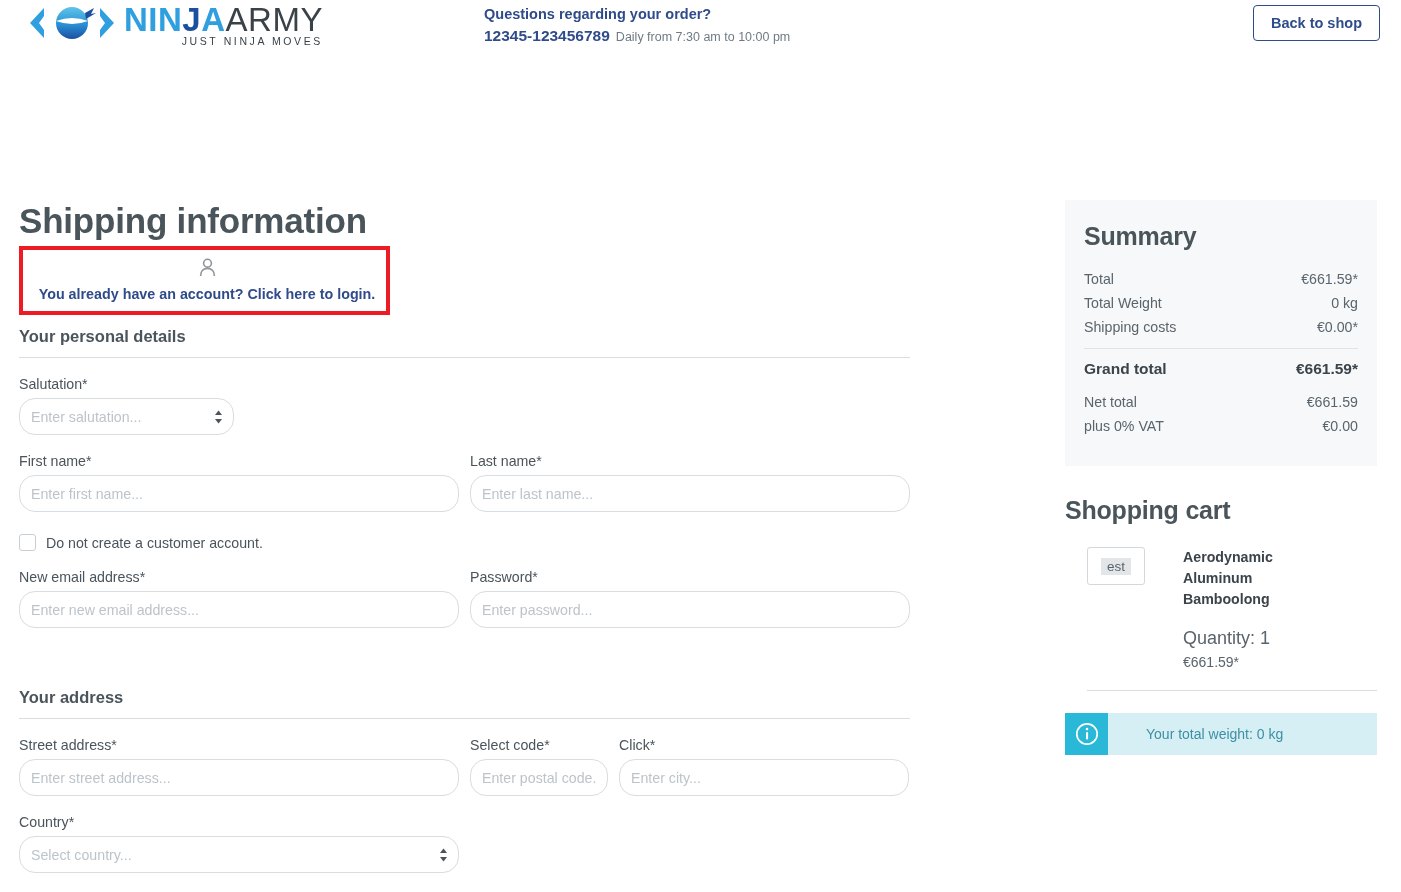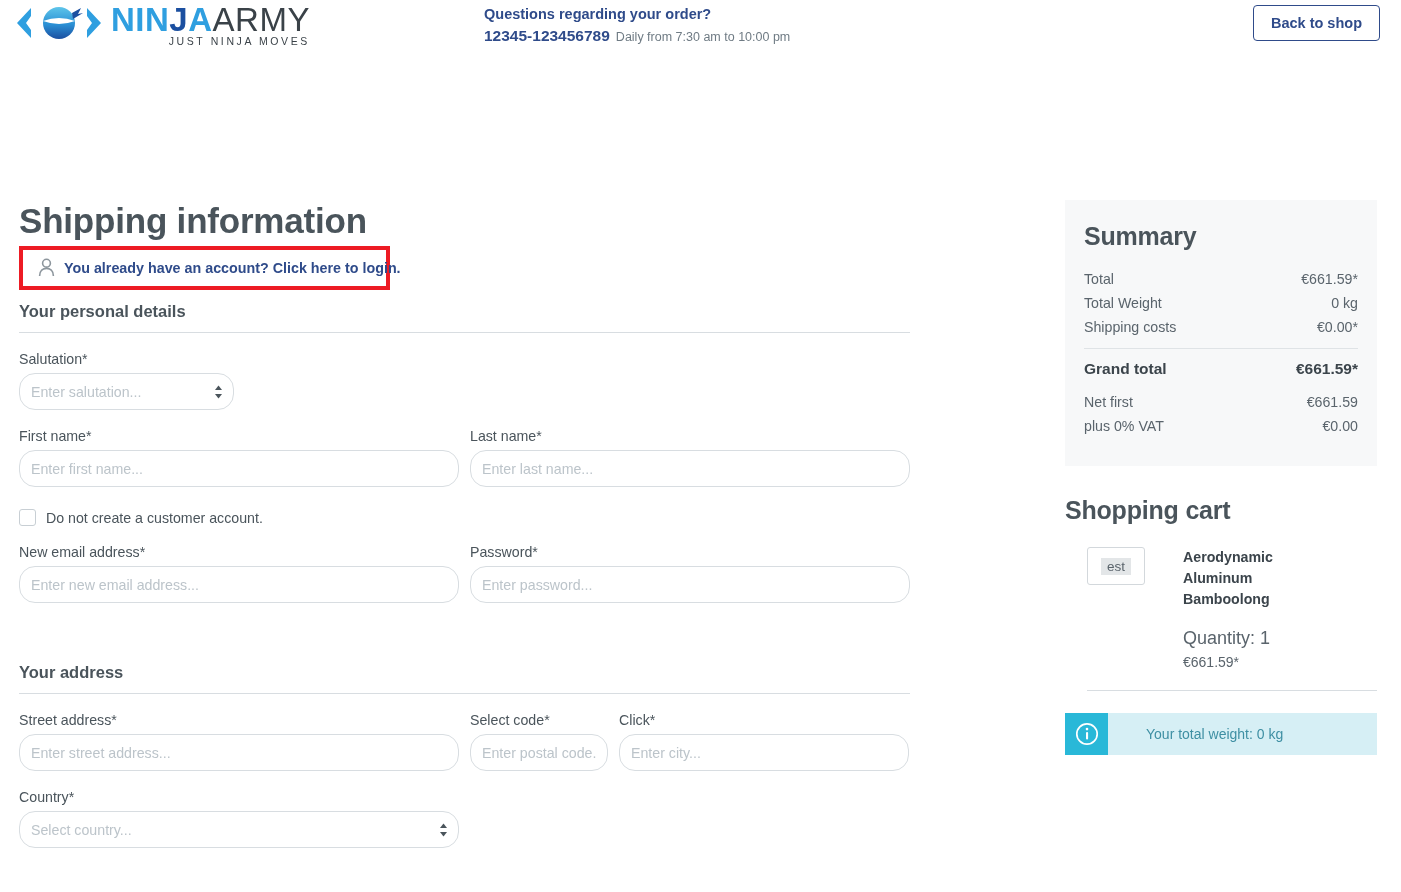--- a/index.html
+++ b/index.html
@@ -13,21 +13,21 @@
   }
 
   
   .header {
     position: relative;
     height: 52px;
     width: 1401px;
   }
   .logo-wrap {
     position: absolute;
-    left: 9px;
+    left: 22px;
     top: 2px;
     display: flex;
     align-items: flex-start;
   }
   .logo-mark { width: 100px; height: 44px; display: block; }
   .logo-text-wrap {
     display: flex;
     flex-direction: column;
     margin-left: 2px;
     padding-top: 1px;
@@ -125,20 +125,21 @@
 
   .login-hint-box {
     position: relative;
     margin-top: 4px;
     border: 4px solid #ed1b24;
     padding: 8px 10px 9px 15px;
     width: 371px;
     display: flex;
     align-items: center;
     gap: 9px;
+    flex-direction: column;
   }
   .person-icon { width: 17px; height: 19px; display: block; flex: 0 0 auto; }
   .login-link {
     font-size: 14.3px;
     font-weight: 700;
     color: #2f4b8a;
     text-decoration: none;
     white-space: nowrap;
     cursor: pointer;
   }
@@ -480,21 +481,21 @@
       </div>
 
       <div class="sum-divider"></div>
 
       <div class="sum-row total-row">
         <span>Grand total</span>
         <span>€661.59*</span>
       </div>
 
       <div class="sum-row" style="margin-top:6px;">
-        <span>Net first</span>
+        <span>Net total</span>
         <span>€661.59</span>
       </div>
       <div class="sum-row">
         <span>plus 0% VAT</span>
         <span>€0.00</span>
       </div>
     </div>
 
     <div class="cart">
       <div class="cart-title">Shopping cart</div>

